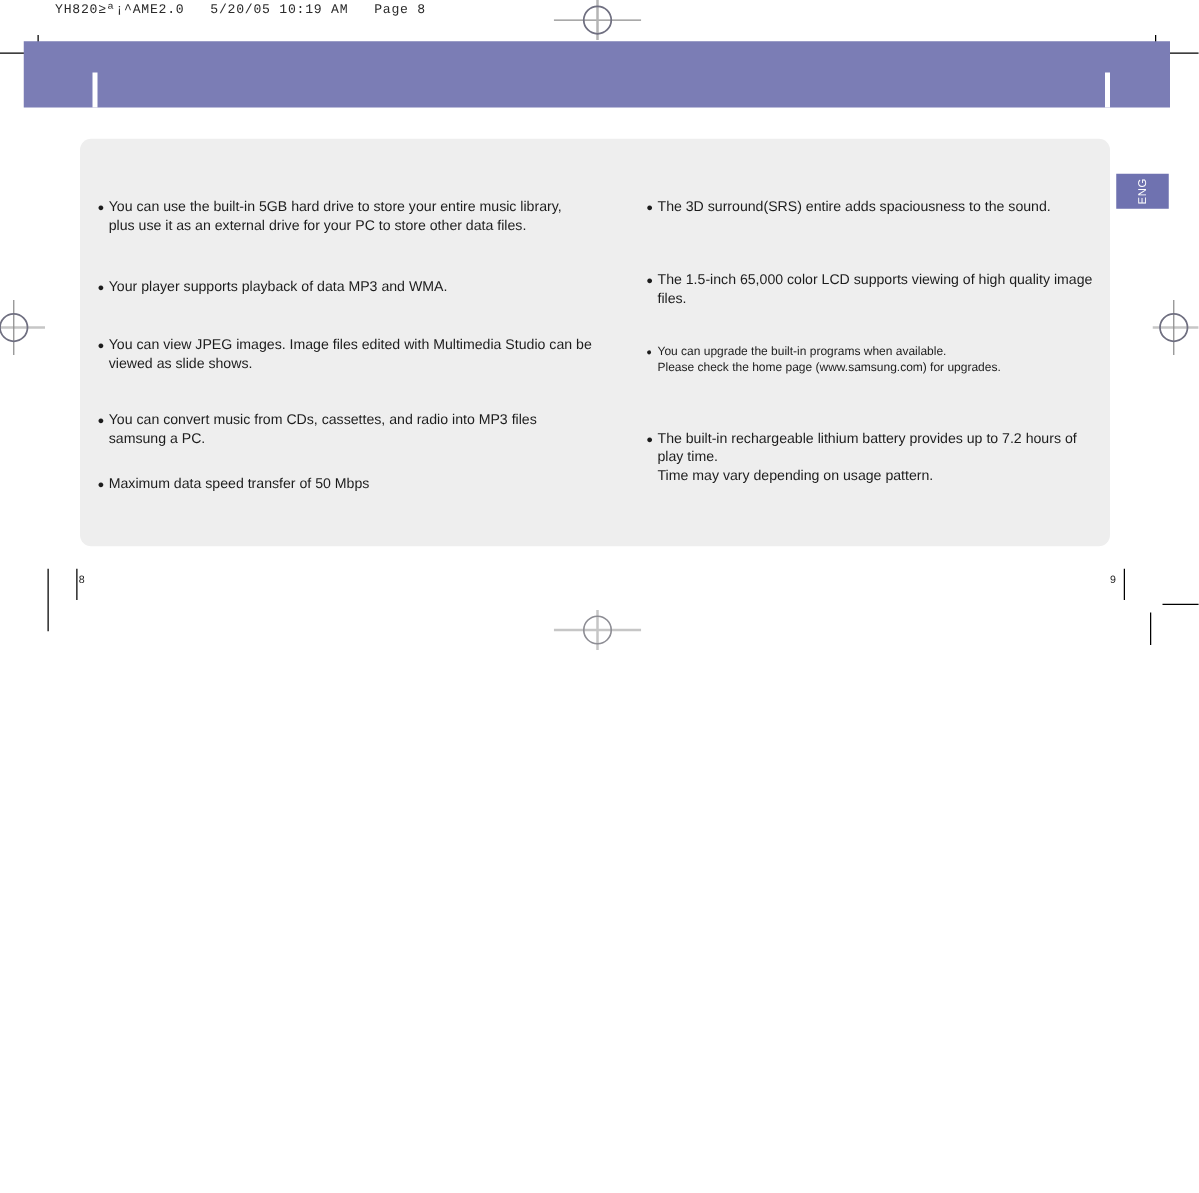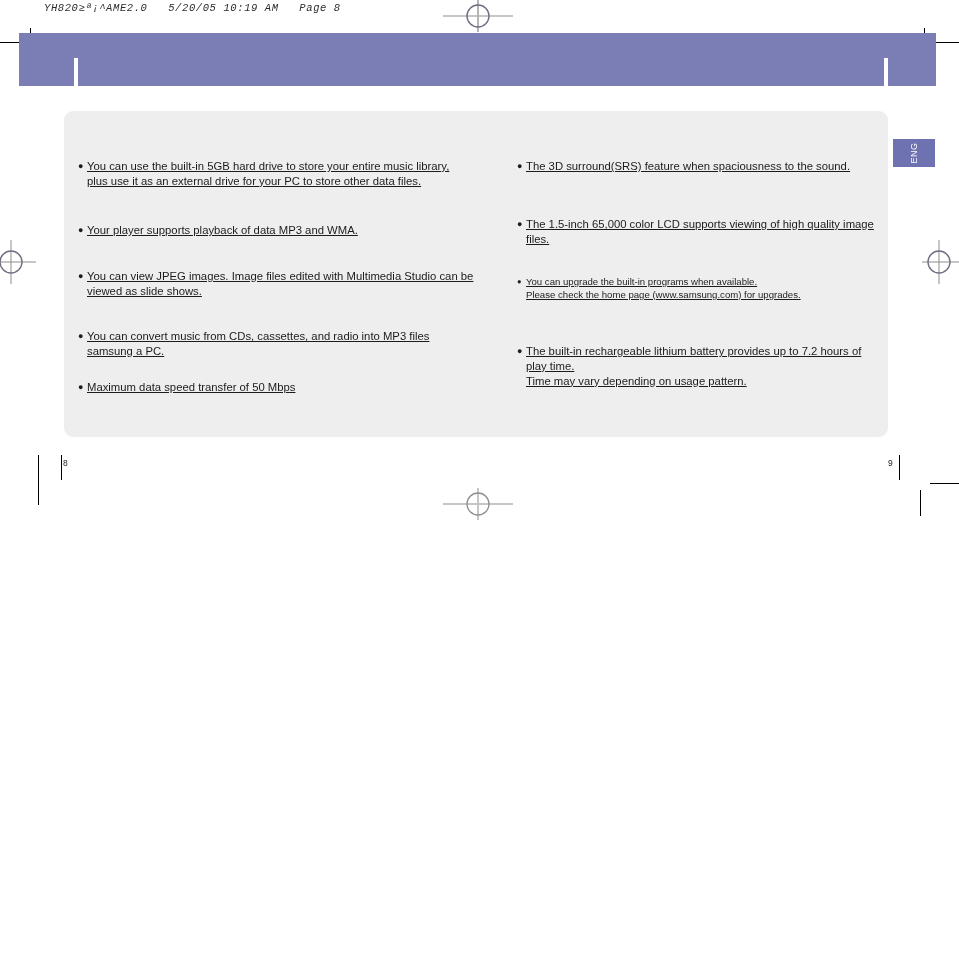--- a/index.html
+++ b/index.html
@@ -18,21 +18,20 @@
   
   .slug {
     position: absolute;
     left: 44px;
     top: 2px;
     font-family: "Liberation Mono", "DejaVu Sans Mono", monospace;
     font-size: 10.5px;
     letter-spacing: 0.6px;
     color: #2b2b2b;
     white-space: pre;
-    font-style: italic;
   }
 
   
   .mark {
     position: absolute;
     background: #000000;
   }
   .mark-v { width: 1px; }
   .mark-h { height: 1px; }
 
@@ -115,21 +114,20 @@
     font-size: 9px;
     line-height: 1.62;
     color: #1c1c1c;
     text-align: left;
   }
   .bullet-text {
     color: #1c1c1c;
     font-size: 11.3px;
     line-height: 1.32;
     white-space: pre-line;
-    text-decoration: underline;
   }
   .bullet-item.small .bullet-text { font-size: 9.6px; line-height: 1.35; }
   .bullet-item.small .bullet-dot  { font-size: 7.5px; line-height: 1.72; }
 
   
   .folio {
     position: absolute;
     font-size: 8.5px;
     color: #1c1c1c;
     font-family: "Liberation Sans", sans-serif;
@@ -217,21 +215,21 @@
     </div>
     <div class="bullet-item" style="top:269px;">
       <span class="bullet-dot">●</span>
       <span class="bullet-text">Maximum data speed transfer of 50 Mbps</span>
     </div>
   </div>
 
   <div class="col col-right">
     <div class="bullet-item" style="top:48px;">
       <span class="bullet-dot">●</span>
-      <span class="bullet-text">The 3D surround(SRS) feature when spaciousness to the sound.</span>
+      <span class="bullet-text">The 3D surround(SRS) entire adds spaciousness to the sound.</span>
     </div>
     <div class="bullet-item" style="top:106px;">
       <span class="bullet-dot">●</span>
       <span class="bullet-text">The 1.5-inch 65,000 color LCD supports viewing of high quality image files.</span>
     </div>
     <div class="bullet-item small" style="top:165px;">
       <span class="bullet-dot">●</span>
       <span class="bullet-text">You can upgrade the built-in programs when available.
 Please check the home page (www.samsung.com) for upgrades.</span>
     </div>

